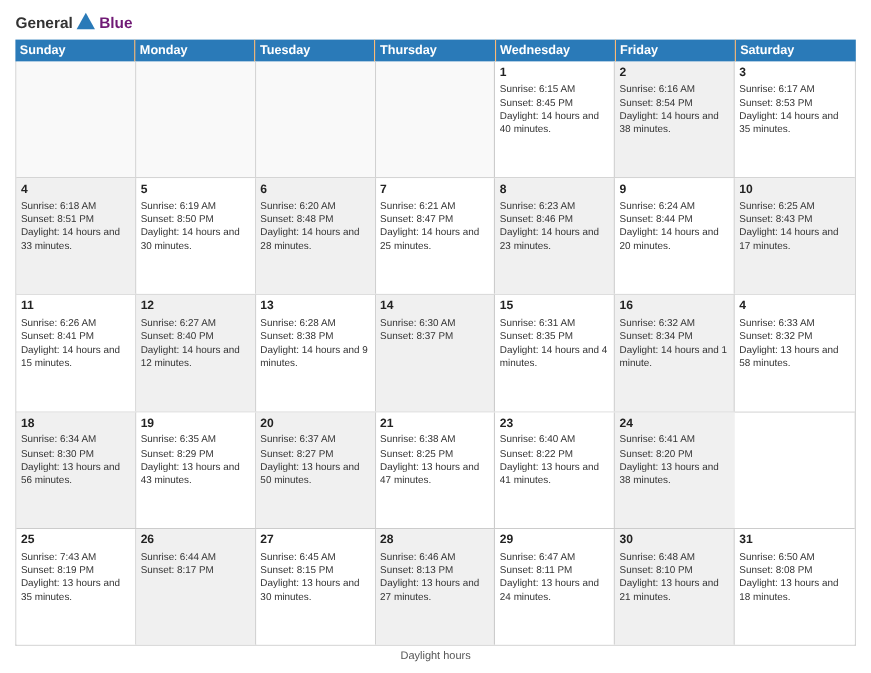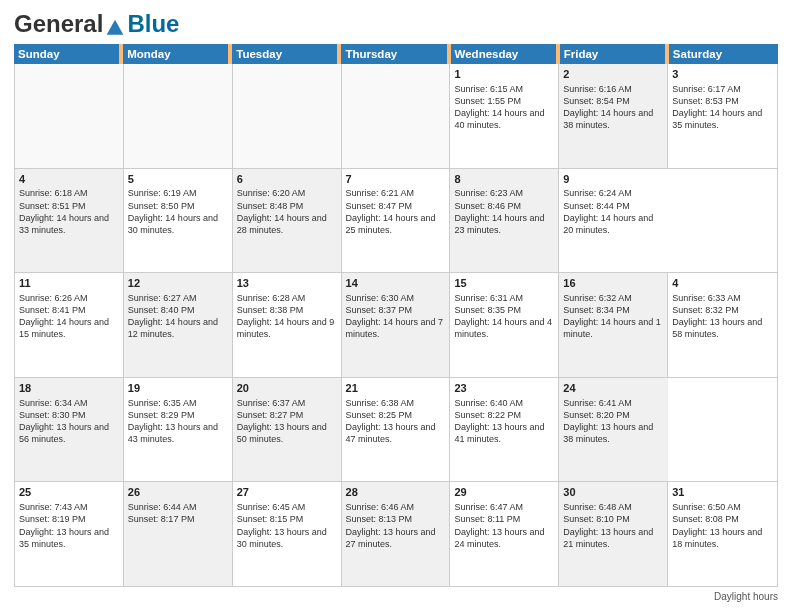--- a/index.html
+++ b/index.html
@@ -23,29 +23,29 @@
       align-items: flex-start;
       margin-bottom: 6px;
     }
     .logo {
       display: flex;
       flex-direction: column;
       align-items: flex-start;
     }
     .logo-text {
       display: flex;
-      align-items: flex-end;
-      font-size: 24px;
+      align-items: center;
+      font-size: 14px;
       font-weight: bold;
     }
     .logo-general {
       color: #333;
     }
     .logo-blue {
-      color: #0369a1;
+      color: #701a75;
     }
     .logo-icon {
       width: 20px;
       height: 20px;
       margin: 0 2px;
     }
     .title-block {
       text-align: right;
     }
     .title-block h1 {
@@ -68,21 +68,21 @@
       display: grid;
       grid-template-columns: repeat(7, 1fr);
       background: #2a7ab8;
     }
     .cal-header-cell {
       color: #fff;
       font-size: 11.5px;
       font-weight: bold;
       padding: 4px 4px;
       text-align: left;
-      border-right: 4px solid #fdba74;
+      border-right: 1px solid #fdba74;
     }
     .cal-header-cell:last-child { border-right: none; }
     .cal-body {
       flex: 1;
       display: flex;
       flex-direction: column;
     }
     .cal-row {
       display: grid;
       grid-template-columns: repeat(7, 1fr);
@@ -105,21 +105,21 @@
       font-size: 11px;
       font-weight: bold;
       color: #222;
       display: block;
       margin-bottom: 1px;
     }
     .footer {
       margin-top: 4px;
       font-size: 10px;
       color: #555;
-      text-align: right;
+      text-align: center;
     }
     .cal-body-outer {
       border: 1px solid #ccc;
       border-top: none;
       flex: 1;
       display: flex;
       flex-direction: column;
     }
   </style>
 </head>
@@ -148,37 +148,38 @@
       <div class="cal-header-cell">Friday</div>
       <div class="cal-header-cell">Saturday</div>
     </div>
     <div class="cal-body-outer">
       <div class="cal-body" id="cal-body">
           <div class="cal-row">
             <div class="cal-cell empty"></div>
             <div class="cal-cell empty"></div>
             <div class="cal-cell empty"></div>
             <div class="cal-cell empty"></div>
-            <div class="cal-cell"><span class="day-num">1</span><span>Sunrise: 6:15 AM</span><br><span>Sunset: 1:55 PM</span><br><span>Daylight: 14 hours and 40 minutes.</span></div>
+            <div class="cal-cell"><span class="day-num">1</span><span>Sunrise: 6:15 AM</span><br><span>Sunset: 8:45 PM</span><br><span>Daylight: 14 hours and 40 minutes.</span></div>
             <div class="cal-cell shaded"><span class="day-num">2</span><span>Sunrise: 6:16 AM</span><br><span>Sunset: 8:54 PM</span><br><span>Daylight: 14 hours and 38 minutes.</span></div>
             <div class="cal-cell"><span class="day-num">3</span><span>Sunrise: 6:17 AM</span><br><span>Sunset: 8:53 PM</span><br><span>Daylight: 14 hours and 35 minutes.</span></div>
           </div>
           <div class="cal-row">
             <div class="cal-cell shaded"><span class="day-num">4</span><span>Sunrise: 6:18 AM</span><br><span>Sunset: 8:51 PM</span><br><span>Daylight: 14 hours and 33 minutes.</span></div>
             <div class="cal-cell"><span class="day-num">5</span><span>Sunrise: 6:19 AM</span><br><span>Sunset: 8:50 PM</span><br><span>Daylight: 14 hours and 30 minutes.</span></div>
             <div class="cal-cell shaded"><span class="day-num">6</span><span>Sunrise: 6:20 AM</span><br><span>Sunset: 8:48 PM</span><br><span>Daylight: 14 hours and 28 minutes.</span></div>
             <div class="cal-cell"><span class="day-num">7</span><span>Sunrise: 6:21 AM</span><br><span>Sunset: 8:47 PM</span><br><span>Daylight: 14 hours and 25 minutes.</span></div>
             <div class="cal-cell shaded"><span class="day-num">8</span><span>Sunrise: 6:23 AM</span><br><span>Sunset: 8:46 PM</span><br><span>Daylight: 14 hours and 23 minutes.</span></div>
             <div class="cal-cell"><span class="day-num">9</span><span>Sunrise: 6:24 AM</span><br><span>Sunset: 8:44 PM</span><br><span>Daylight: 14 hours and 20 minutes.</span></div>
+            <div class="cal-cell shaded"><span class="day-num">10</span><span>Sunrise: 6:25 AM</span><br><span>Sunset: 8:43 PM</span><br><span>Daylight: 14 hours and 17 minutes.</span></div>
           </div>
           <div class="cal-row">
             <div class="cal-cell"><span class="day-num">11</span><span>Sunrise: 6:26 AM</span><br><span>Sunset: 8:41 PM</span><br><span>Daylight: 14 hours and 15 minutes.</span></div>
             <div class="cal-cell shaded"><span class="day-num">12</span><span>Sunrise: 6:27 AM</span><br><span>Sunset: 8:40 PM</span><br><span>Daylight: 14 hours and 12 minutes.</span></div>
             <div class="cal-cell"><span class="day-num">13</span><span>Sunrise: 6:28 AM</span><br><span>Sunset: 8:38 PM</span><br><span>Daylight: 14 hours and 9 minutes.</span></div>
-            <div class="cal-cell shaded"><span class="day-num">14</span><span>Sunrise: 6:30 AM</span><br><span>Sunset: 8:37 PM</span><br><span>Daylight: 14 hours and 7 minutes.</span></div>
+            <div class="cal-cell shaded"><span class="day-num">14</span><span>Sunrise: 6:30 AM</span><br><span>Sunset: 8:37 PM</span><br></div>
             <div class="cal-cell"><span class="day-num">15</span><span>Sunrise: 6:31 AM</span><br><span>Sunset: 8:35 PM</span><br><span>Daylight: 14 hours and 4 minutes.</span></div>
             <div class="cal-cell shaded"><span class="day-num">16</span><span>Sunrise: 6:32 AM</span><br><span>Sunset: 8:34 PM</span><br><span>Daylight: 14 hours and 1 minute.</span></div>
             <div class="cal-cell"><span class="day-num">4</span><span>Sunrise: 6:33 AM</span><br><span>Sunset: 8:32 PM</span><br><span>Daylight: 13 hours and 58 minutes.</span></div>
           </div>
           <div class="cal-row">
             <div class="cal-cell shaded"><span class="day-num">18</span><span>Sunrise: 6:34 AM</span><br><span>Sunset: 8:30 PM</span><br><span>Daylight: 13 hours and 56 minutes.</span></div>
             <div class="cal-cell"><span class="day-num">19</span><span>Sunrise: 6:35 AM</span><br><span>Sunset: 8:29 PM</span><br><span>Daylight: 13 hours and 43 minutes.</span></div>
             <div class="cal-cell shaded"><span class="day-num">20</span><span>Sunrise: 6:37 AM</span><br><span>Sunset: 8:27 PM</span><br><span>Daylight: 13 hours and 50 minutes.</span></div>
             <div class="cal-cell"><span class="day-num">21</span><span>Sunrise: 6:38 AM</span><br><span>Sunset: 8:25 PM</span><br><span>Daylight: 13 hours and 47 minutes.</span></div>
             <div class="cal-cell"><span class="day-num">23</span><span>Sunrise: 6:40 AM</span><br><span>Sunset: 8:22 PM</span><br><span>Daylight: 13 hours and 41 minutes.</span></div>

